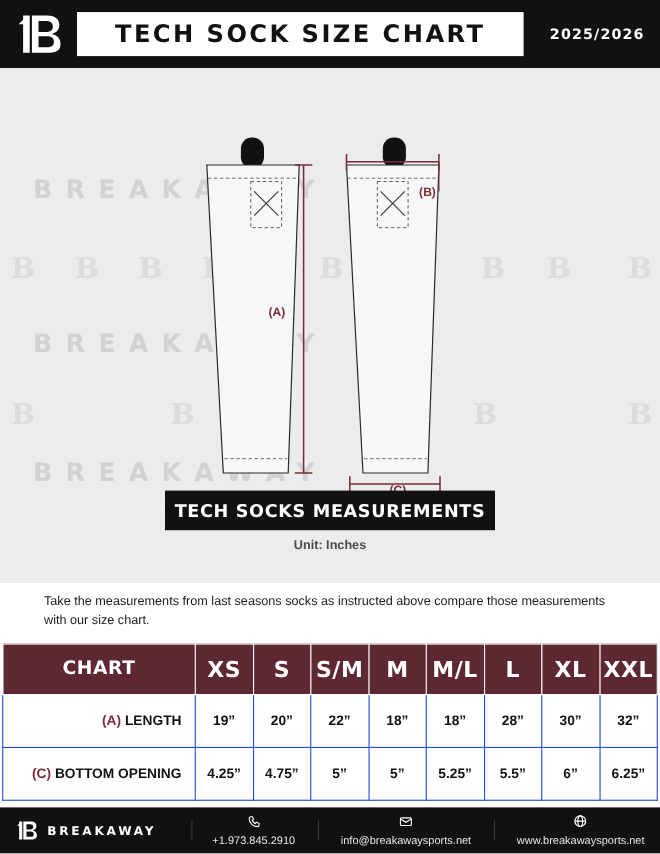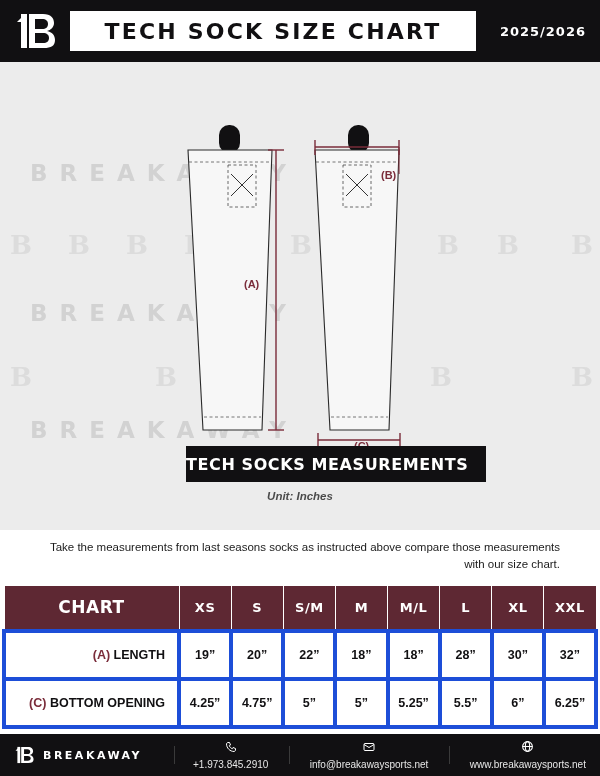--- a/index.html
+++ b/index.html
@@ -91,70 +91,69 @@
   .meas-band {
     position: relative;
     background: #ececec;
     height: 68px;
   }
   .meas-box {
     position: absolute;
     left: 150px; top: -16px;
     width: 300px; height: 36px;
     background: #111012;
-    display: flex; align-items: center;  margin-left: 36px;
+    display: flex; align-items: center; justify-content: center;
   }
   .meas-title {
     color: #ffffff;
     font-family: "DejaVu Sans", sans-serif;
     font-weight: bold;
     font-size: 16px;
     letter-spacing: 0.6px;
     white-space: nowrap;
   }
   .unit {
     position: absolute;
     top: 28px; left: 0; right: 0;
     text-align: center;
     font-size: 11.5px;
     font-weight: bold;
     color: #4b4b4b;
-    font-style: italic;
   }
 
   
   .instruction {
     background: #ffffff;
     padding: 9px 40px 11px;
-    text-align: right;
+    text-align: left;
     font-size: 11.5px;
     line-height: 1.5;
     color: #1b1b1b;
   }
 
   
   .table-wrap { padding: 0 2px; }
   table {
     width: 100%;
     border-collapse: collapse;
     table-layout: fixed;
   }
   thead th {
     background: #5e2833;
     color: #ffffff;
     font-family: "DejaVu Sans", sans-serif;
     font-weight: bold;
-    font-size: 13px;
+    font-size: 20px;
     height: 46px;
     border: 1px solid #ffffff;
     letter-spacing: 0.5px;
   }
   thead th.label-col { font-size: 17px; }
   tbody td {
-    border: 4px solid #1d4ed8;
+    border: 1px solid #1d4ed8;
     height: 48px;
     text-align: center;
     font-size: 12.5px;
     font-weight: bold;
     color: #111012;
   }
   tbody td.row-label {
     text-align: right;
     padding-right: 12px;
     font-size: 12.5px;

